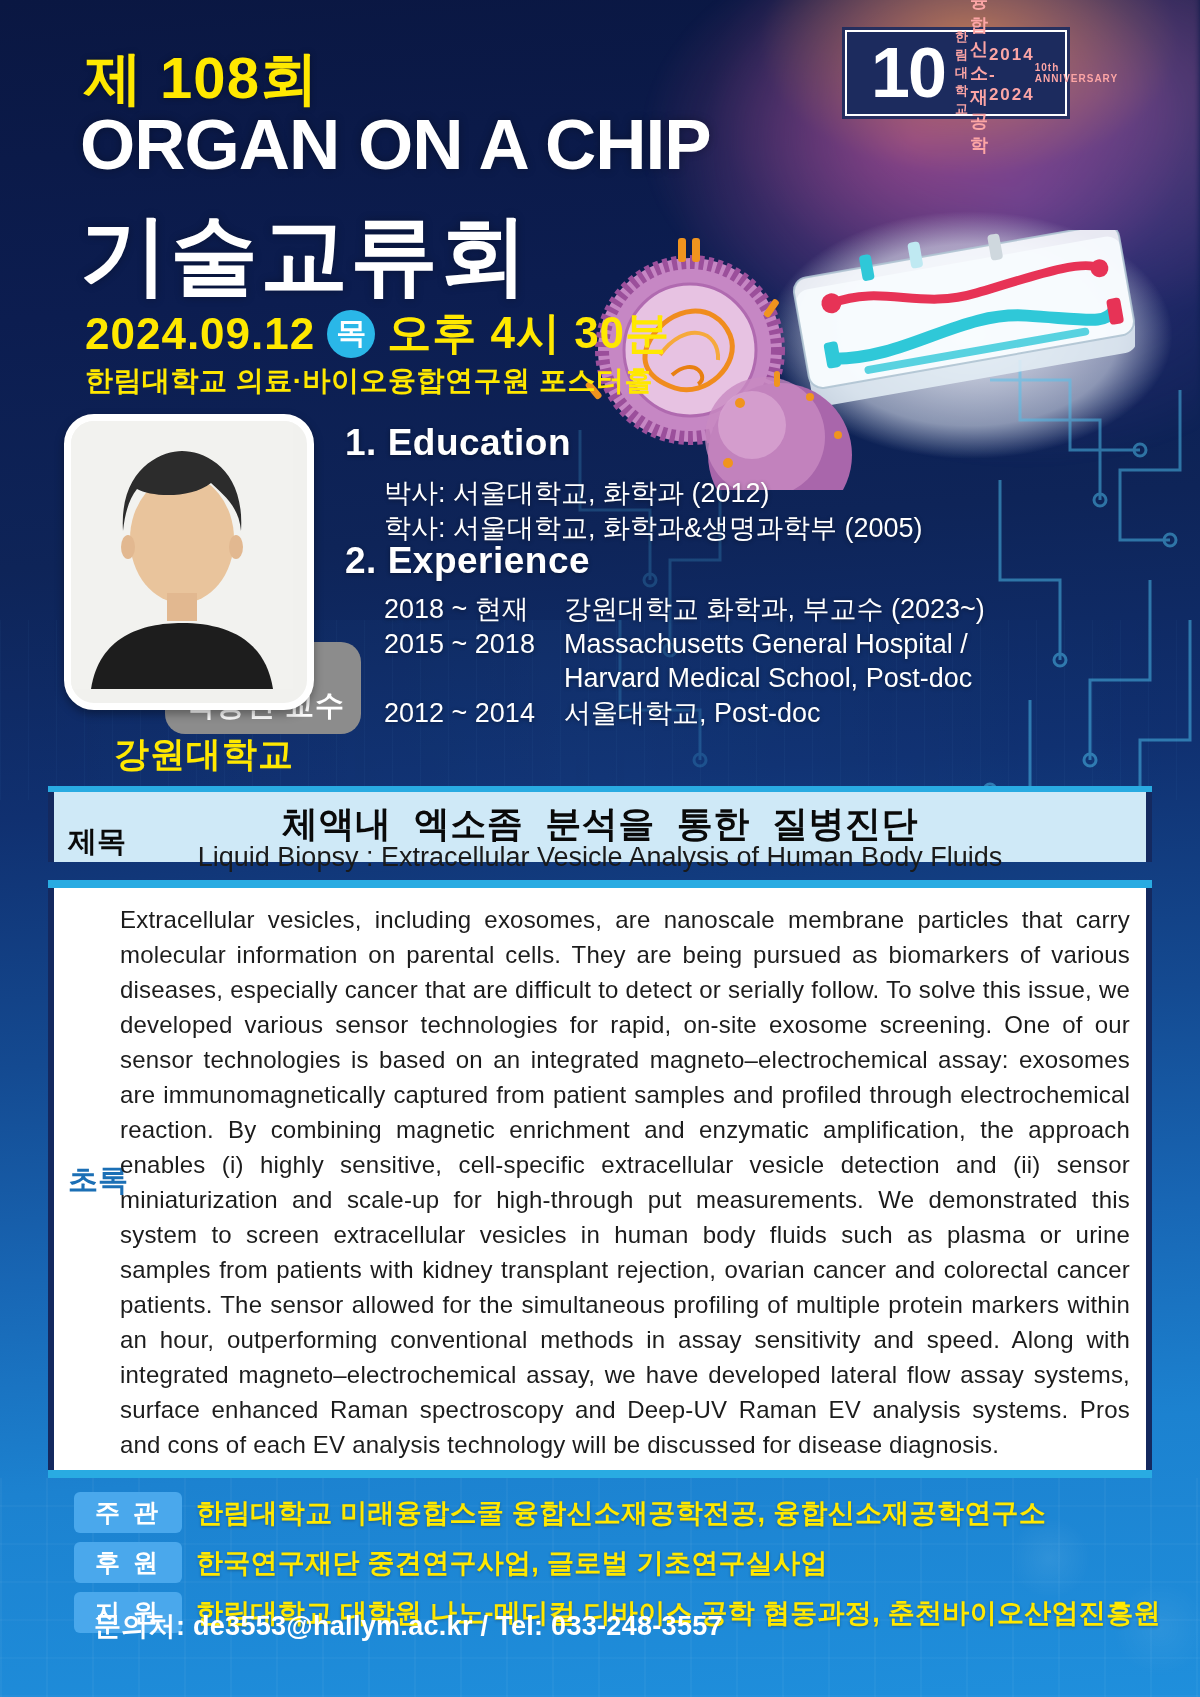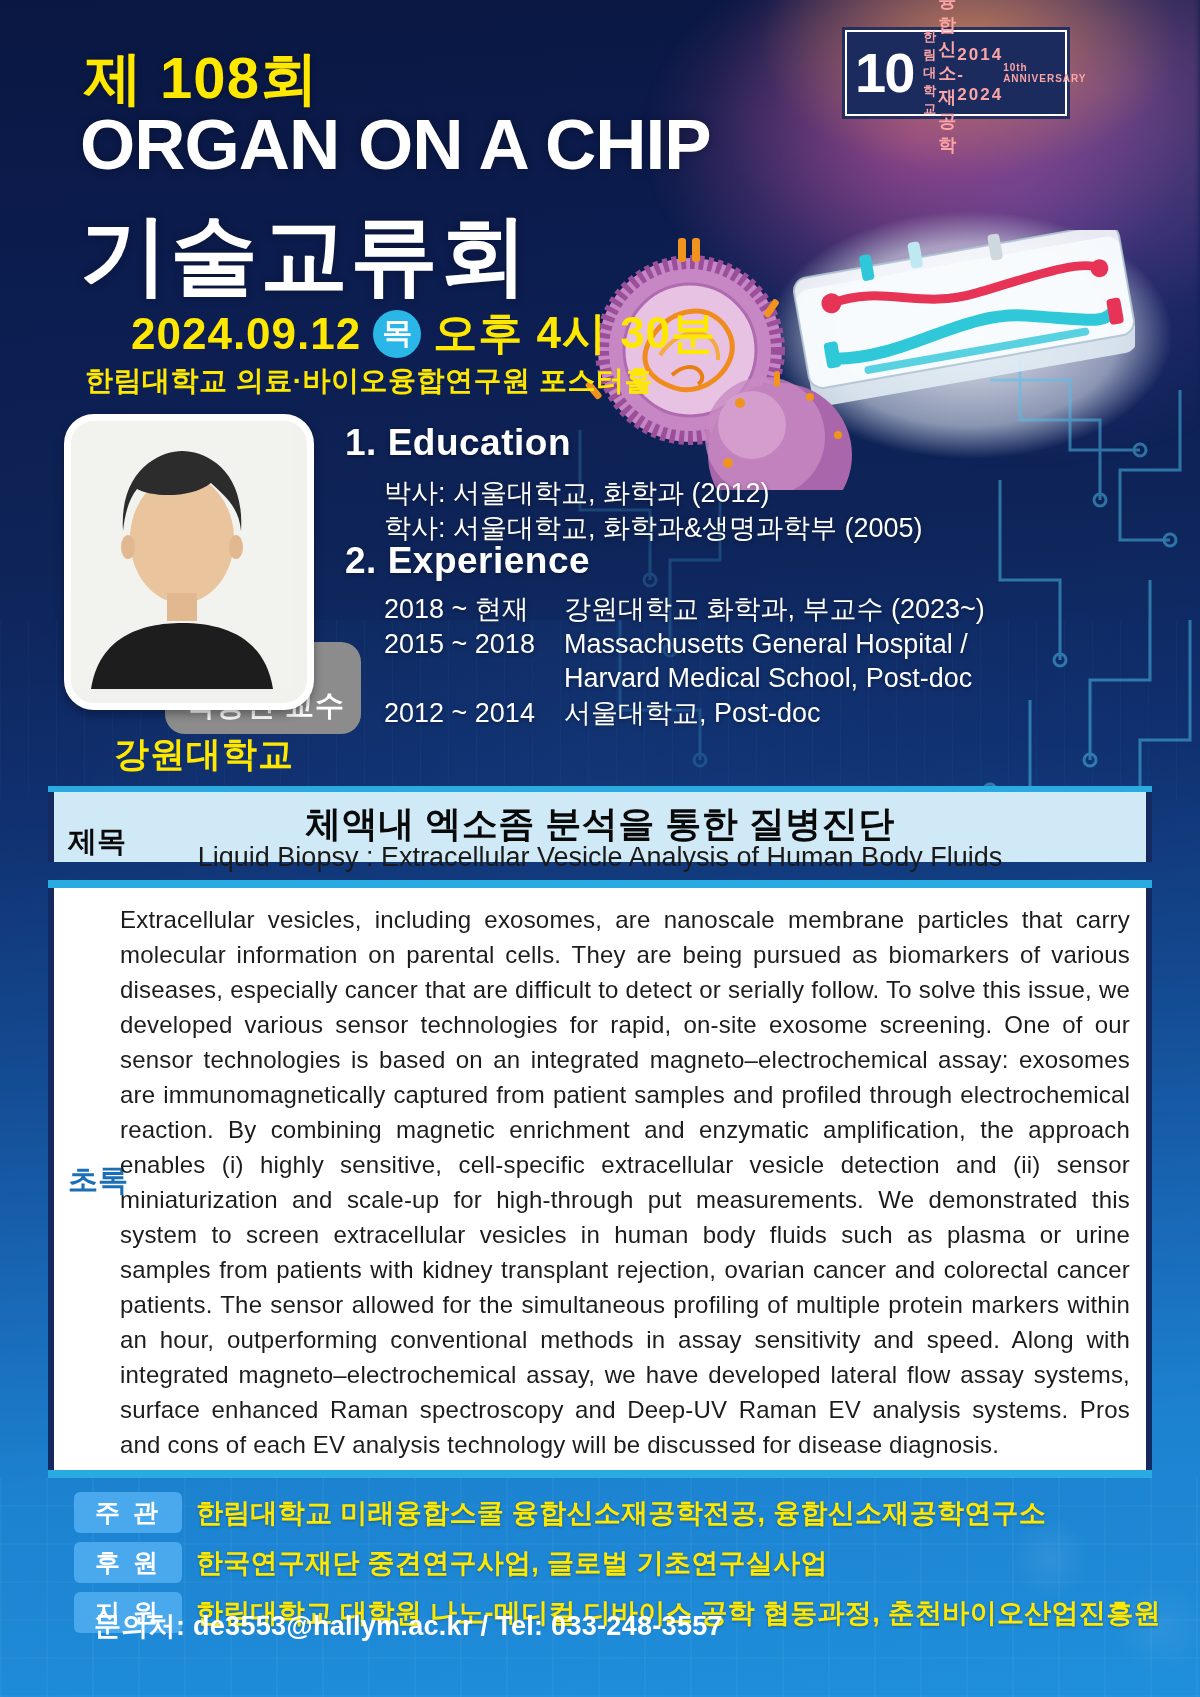--- a/index.html
+++ b/index.html
@@ -34,31 +34,31 @@
   .mid-texture{
     position:absolute;left:0;top:620px;width:1200px;height:180px;opacity:.35;pointer-events:none;
     background:
       repeating-linear-gradient(90deg,rgba(120,200,255,.10) 0 1px,transparent 1px 28px),
       linear-gradient(90deg,transparent 0%,rgba(60,150,230,.15) 50%,transparent 100%);
   }
   
   .session-no{position:absolute;left:84px;top:40px;font-size:58px;font-weight:800;color:#ffe800;letter-spacing:1px;text-shadow:0 0 6px rgba(0,0,0,.35);}
   .title-en{position:absolute;left:80px;top:104px;font-size:71px;font-weight:800;color:#ffffff;letter-spacing:-1px;white-space:nowrap;text-shadow:0 0 10px rgba(0,0,0,.3);}
   .title-ko{position:absolute;left:80px;top:196px;font-size:88px;font-weight:800;color:#ffffff;letter-spacing:2px;text-shadow:0 0 10px rgba(0,0,0,.3);}
-  .date-row{position:absolute;left:85px;top:304px;display:flex;align-items:center;gap:12px;margin-left:46px;}
+  .date-row{position:absolute;left:85px;top:304px;display:flex;align-items:center;gap:12px;}
   .date-text,.time-text{font-size:44px;font-weight:800;color:#ffe800;letter-spacing:1px;}
   .day-badge{width:48px;height:48px;border-radius:50%;background:#2ab7e8;color:#ffffff;font-size:30px;font-weight:800;display:flex;align-items:center;justify-content:center;}
   .venue{position:absolute;left:85px;top:362px;font-size:28px;font-weight:800;color:#ffe800;letter-spacing:.5px;}
   
   .anniv-badge{
     position:absolute;left:845px;top:30px;width:222px;height:86px;background:#1c2b5e;
     border:2px solid #ffffff;box-sizing:border-box;display:flex;align-items:center;gap:10px;padding:6px 10px 6px 8px;
     box-shadow:0 0 0 3px rgba(28,43,94,.9);
   }
-  .anniv-num{font-size:56px;font-weight:800;color:#ffffff;line-height:1;letter-spacing:-2px;}
+  .anniv-num{font-size:70px;font-weight:800;color:#ffffff;line-height:1;letter-spacing:-2px;margin-left:16px;}
   .anniv-right{display:flex;flex-direction:row;align-items:center;flex:1;color:#fca5a5;}
   .anniv-org1{font-size:13px;font-weight:700;letter-spacing:2px;}
   .anniv-org2{font-size:18px;font-weight:800;letter-spacing:1px;}
   .anniv-years{font-size:17px;font-weight:800;margin-top:3px;letter-spacing:2px;border-top:1px solid rgba(255,255,255,.0);}
   .anniv-label{font-size:10px;font-weight:800;letter-spacing:1px;}
   
   .photo-frame{
     position:absolute;left:64px;top:414px;width:236px;height:282px;border:7px solid #ffffff;border-radius:30px;
     overflow:hidden;background:#f1f1ee;z-index:3;box-shadow:0 4px 10px rgba(0,0,0,.35);
   }
@@ -78,21 +78,21 @@
   
   .strip{position:absolute;left:48px;width:1104px;background:#29abe2;z-index:4;}
   .strip1{top:786px;height:6px;}
   .strip2{top:880px;height:8px;}
   .strip3{top:1470px;height:8px;}
   .talk-title-box{
     position:absolute;left:48px;top:792px;width:1104px;height:70px;background:#cfe9f7;z-index:4;
     border-left:6px solid #14295f;border-right:6px solid #14295f;box-sizing:border-box;
   }
   .talk-title-label{position:absolute;left:14px;top:30px;font-size:29px;font-weight:800;color:#0a0a0a;}
-  .talk-title-ko{position:absolute;left:0;right:0;top:8px;text-align:center;font-size:36px;font-weight:800;color:#0a0a0a;letter-spacing:.5px;}
+  .talk-title-ko{position:absolute;left:0;right:0;top:8px;text-align:center;font-size:36px;font-weight:800;color:#0a0a0a;letter-spacing:.5px;font-family:Liberation Mono, monospace;}
   .talk-title-en{position:absolute;left:0;right:0;top:50px;text-align:center;font-size:27px;font-weight:500;color:#1a1a1a;}
   .abstract-box{
     position:absolute;left:48px;top:888px;width:1104px;height:582px;background:#ffffff;z-index:4;
     border-left:6px solid #14295f;border-right:6px solid #14295f;box-sizing:border-box;
   }
   .abstract-label{position:absolute;left:14px;top:272px;font-size:30px;font-weight:800;color:#1b6fb5;}
   .abstract-text{
     position:absolute;left:66px;top:14px;width:1010px;font-size:24px;line-height:35px;color:#1c1c1c;
     text-align:justify;letter-spacing:.2px;
   }

